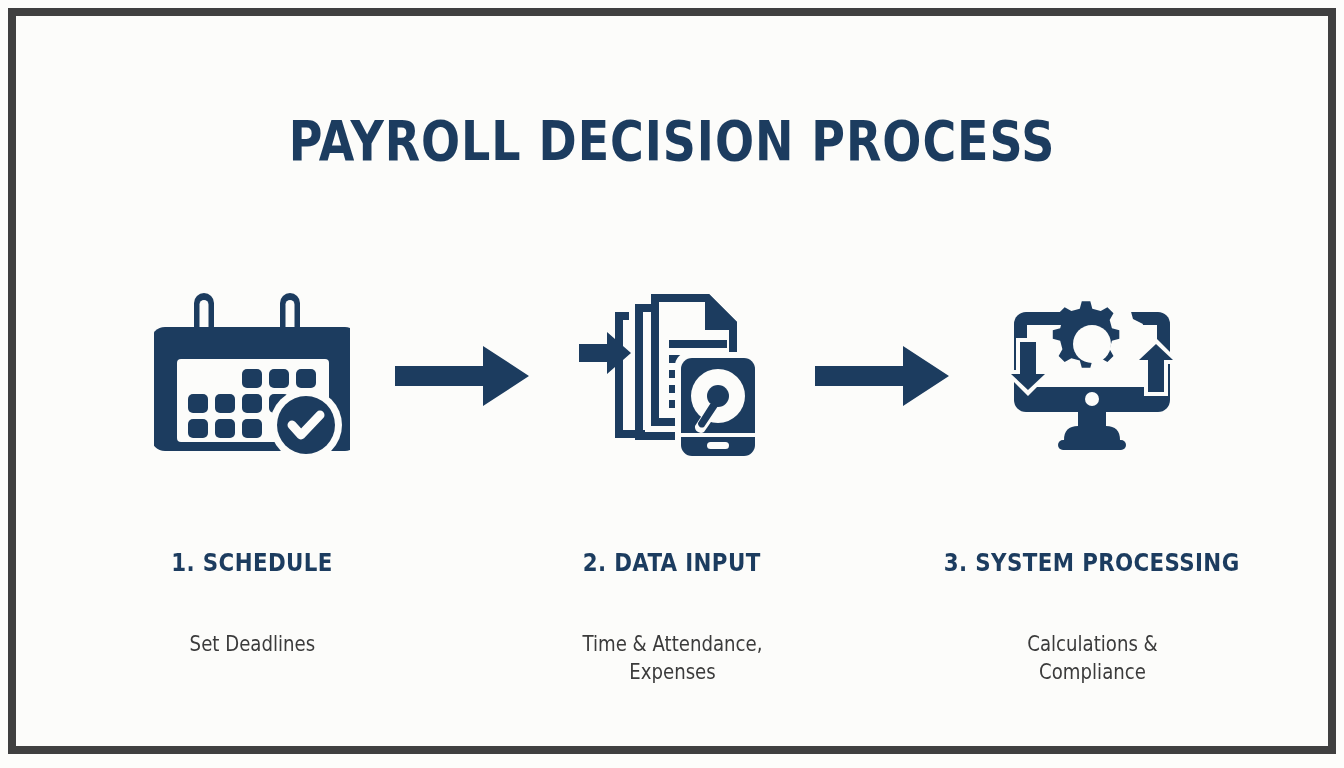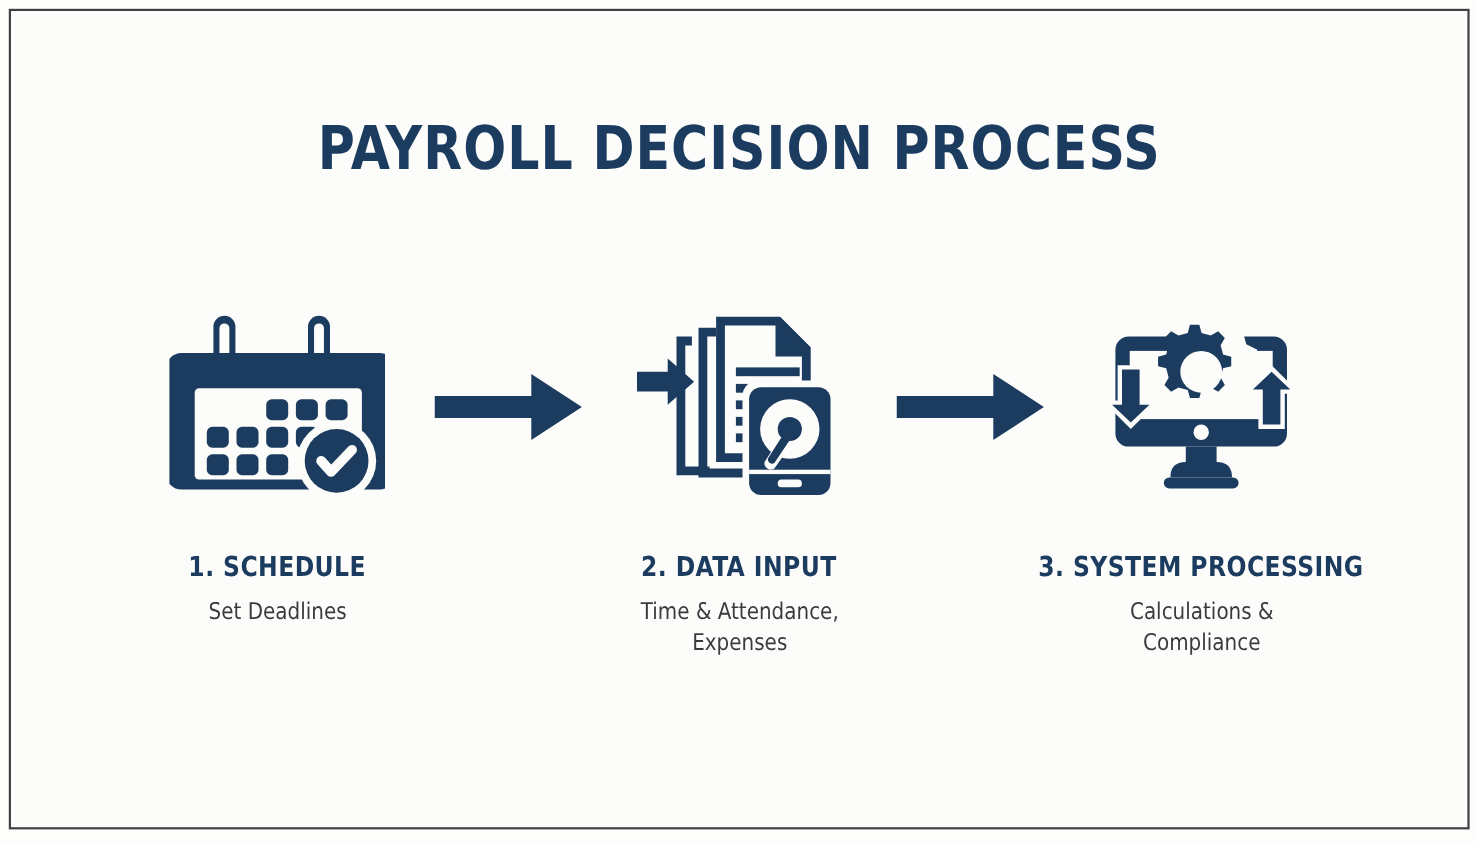--- a/index.html
+++ b/index.html
@@ -21,21 +21,21 @@
     background: #fdfdfb;
     box-sizing: border-box;
     padding: 8px 8px 14px 8px;
   }
 
   .frame {
     position: relative;
     width: 100%;
     height: 100%;
     box-sizing: border-box;
-    border: 2px solid #404040;
+    border: 8px solid #404040;
     background: #fcfcfa;
     display: flex;
     flex-direction: column;
     align-items: center;
   }
 
   .title {
     margin-top: 97px;
     font-family: "Liberation Sans Narrow", "DejaVu Sans Condensed", "Liberation Sans", sans-serif;
     font-size: 55px;
@@ -58,20 +58,21 @@
     flex-direction: row;
     align-items: flex-start;
     justify-content: center;
   }
 
   .step {
     width: 270px;
     display: flex;
     flex-direction: column;
     align-items: center;
+    gap: 41px;
   }
 
   .icon-box {
     height: 175px;
     display: flex;
     align-items: center;
     justify-content: center;
   }
 
   .step-title {

